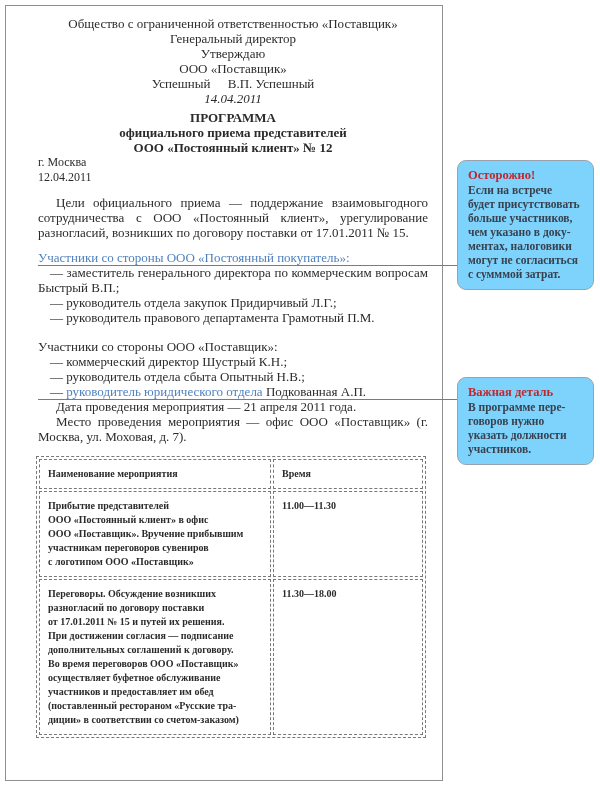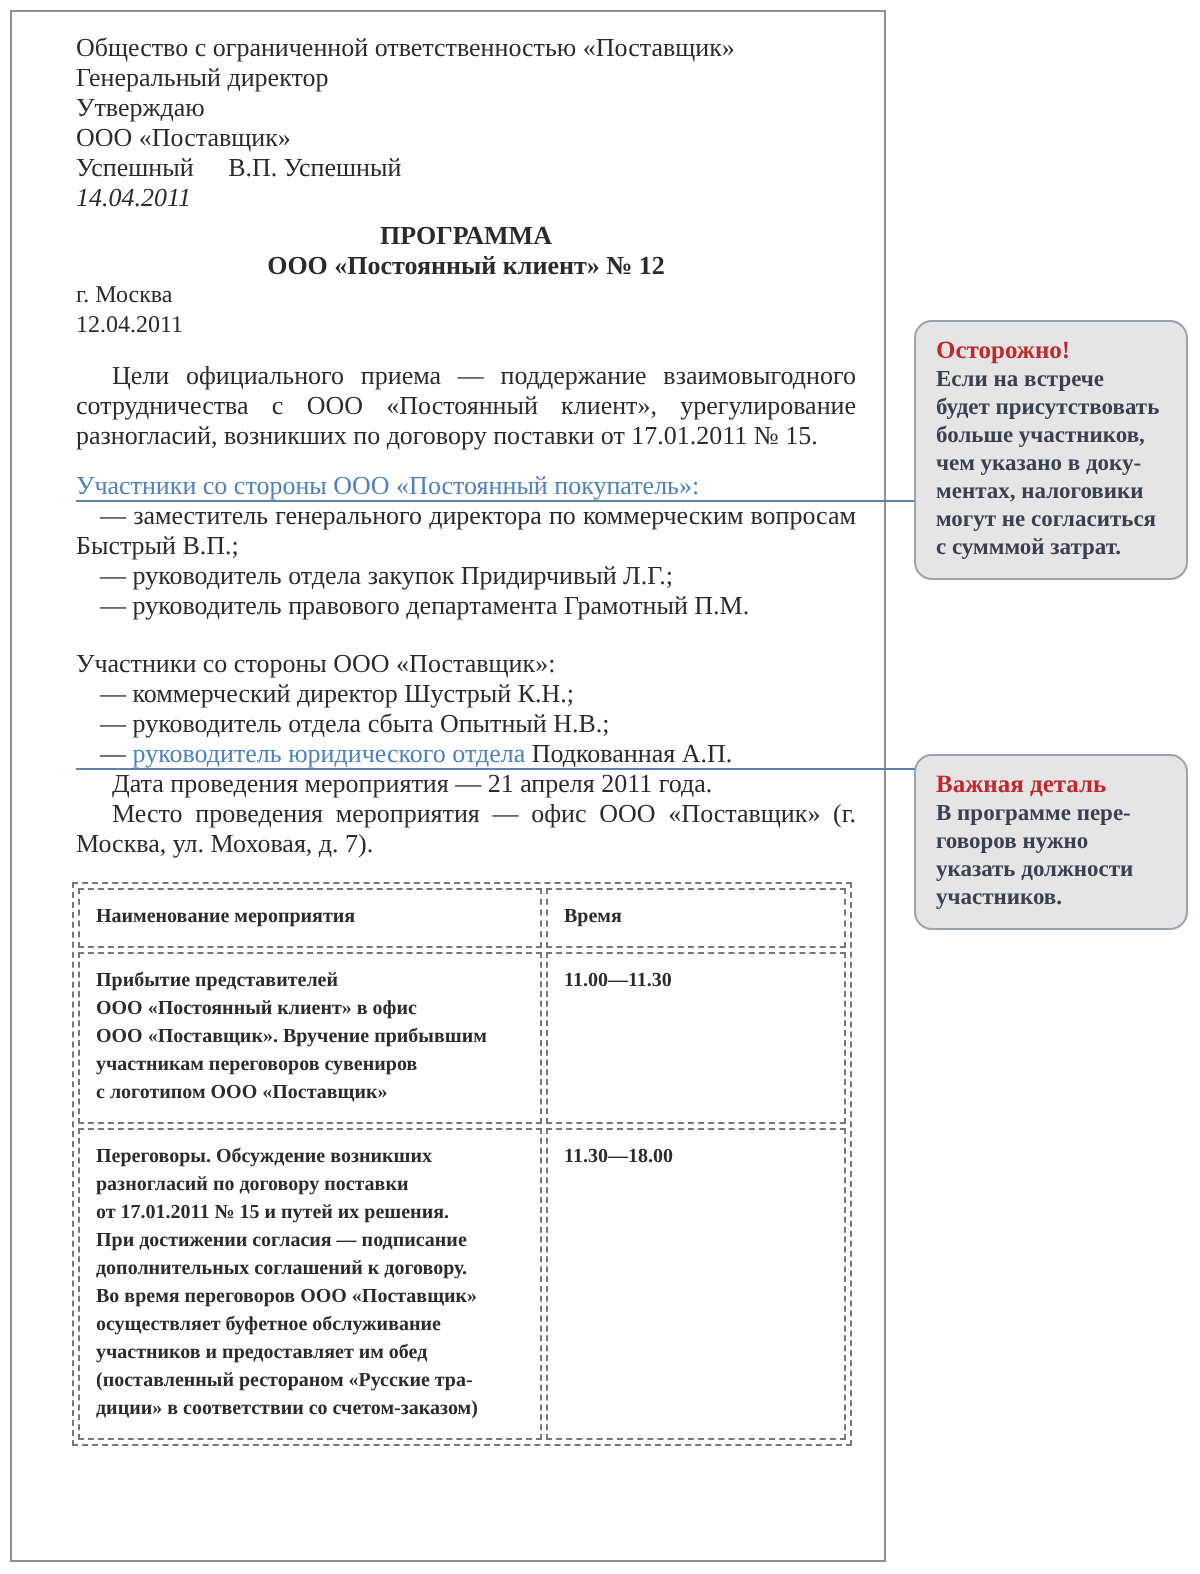--- a/index.html
+++ b/index.html
@@ -1,41 +1,41 @@
 <!DOCTYPE html>
 <html><head>
 <meta charset="utf-8">
 <style>
   html,body{margin:0;padding:0;background:#fff;}
   .stage{position:relative;width:600px;height:787px;background:#fff;overflow:hidden;
          font-family:"Liberation Serif","DejaVu Serif",serif;color:#2b2b2b;}
   .page{position:absolute;left:5px;top:5px;width:438px;height:776px;
         border:1px solid #8f8f8f;background:#fff;box-sizing:border-box;
         padding:10px 14px 0 32px;}
-  .approve{ text-align:left;font-size:13px;line-height:15px;}
+  .approve{ text-align:center;font-size:13px;line-height:15px;}
   .sig-italic{margin-right:14px;}
   .italic{font-style:italic;}
   .doc-title{margin-top:4px;text-align:center;font-weight:bold;font-size:13px;line-height:15px;}
   .city-date{margin-top:0;display:flex;justify-content:space-between;font-size:12px;line-height:15px;flex-direction:column;}
   .para{margin:0;font-size:13px;line-height:15px;text-align:justify;text-indent:18px;}
   .goals{margin-top:10px;}
   .head-blue{margin-top:10px;position:relative;font-size:13px;line-height:15px;color:#4f81bd;}
   .list-item{font-size:13px;line-height:15px;text-align:justify;text-indent:12px;}
   .plain-head{margin-top:14px;font-size:13px;line-height:15px;}
   .mixed-line{position:relative;font-size:13px;line-height:15px;text-indent:12px;}
   .blue-frag{color:#4f81bd;}
   .leader{position:absolute;left:0;bottom:-1px;width:421px;height:1px;background:#5b82ad;}
   .dateplace{}
   table.sched{margin-top:12px;border-collapse:separate;border-spacing:2px;
               border:1px solid #777;border-style:dashed;width:390px;margin-left:-2px;}
   table.sched td,table.sched th{border:1px dashed #777;vertical-align:top;text-align:left;
               font-weight:bold;font-size:10px;line-height:14px;padding:7px 8px;}
   td.activity,th.c1{width:214px;}
   .pre{white-space:pre-line;}
-  .callout{position:absolute;width:137px;box-sizing:border-box;background:#e5e5e5;
+  .callout{position:absolute;width:137px;box-sizing:border-box;background:#7dd3fc;
            border:1px solid #9aa3ad;border-radius:9px;padding:7px 10px 8px 10px;}
   .callout-1{left:457px;top:160px;}
   .callout-2{left:457px;top:377px;}
   .callout-title{color:#c1272d;font-weight:bold;font-size:12.5px;line-height:15px;}
   .callout-body{color:#39404e;font-weight:bold;font-size:11.5px;line-height:14px;white-space:pre-line;}
 </style>
 </head>
 <body>
 
 <div class="stage">
@@ -49,20 +49,21 @@
       <div>ООО «Поставщик»</div>
       <div>
         <span class="sig-italic">Успешный</span>
         <span>В.П. Успешный</span>
       </div>
       <div class="italic">14.04.2011</div>
     </div>
 
     <div class="doc-title">
       <div>ПРОГРАММА</div>
+      <div>официального приема представителей</div>
       <div>ООО «Постоянный клиент» № 12</div>
     </div>
 
     <div class="city-date">
       <span>г. Москва</span>
       <span>12.04.2011</span>
     </div>
 
     <p class="para goals">Цели официального приема — поддержание взаимовыгодного сотрудничества с ООО «Постоянный клиент», урегулирование разногласий, возникших по договору поставки от 17.01.2011 № 15.</p>
 

